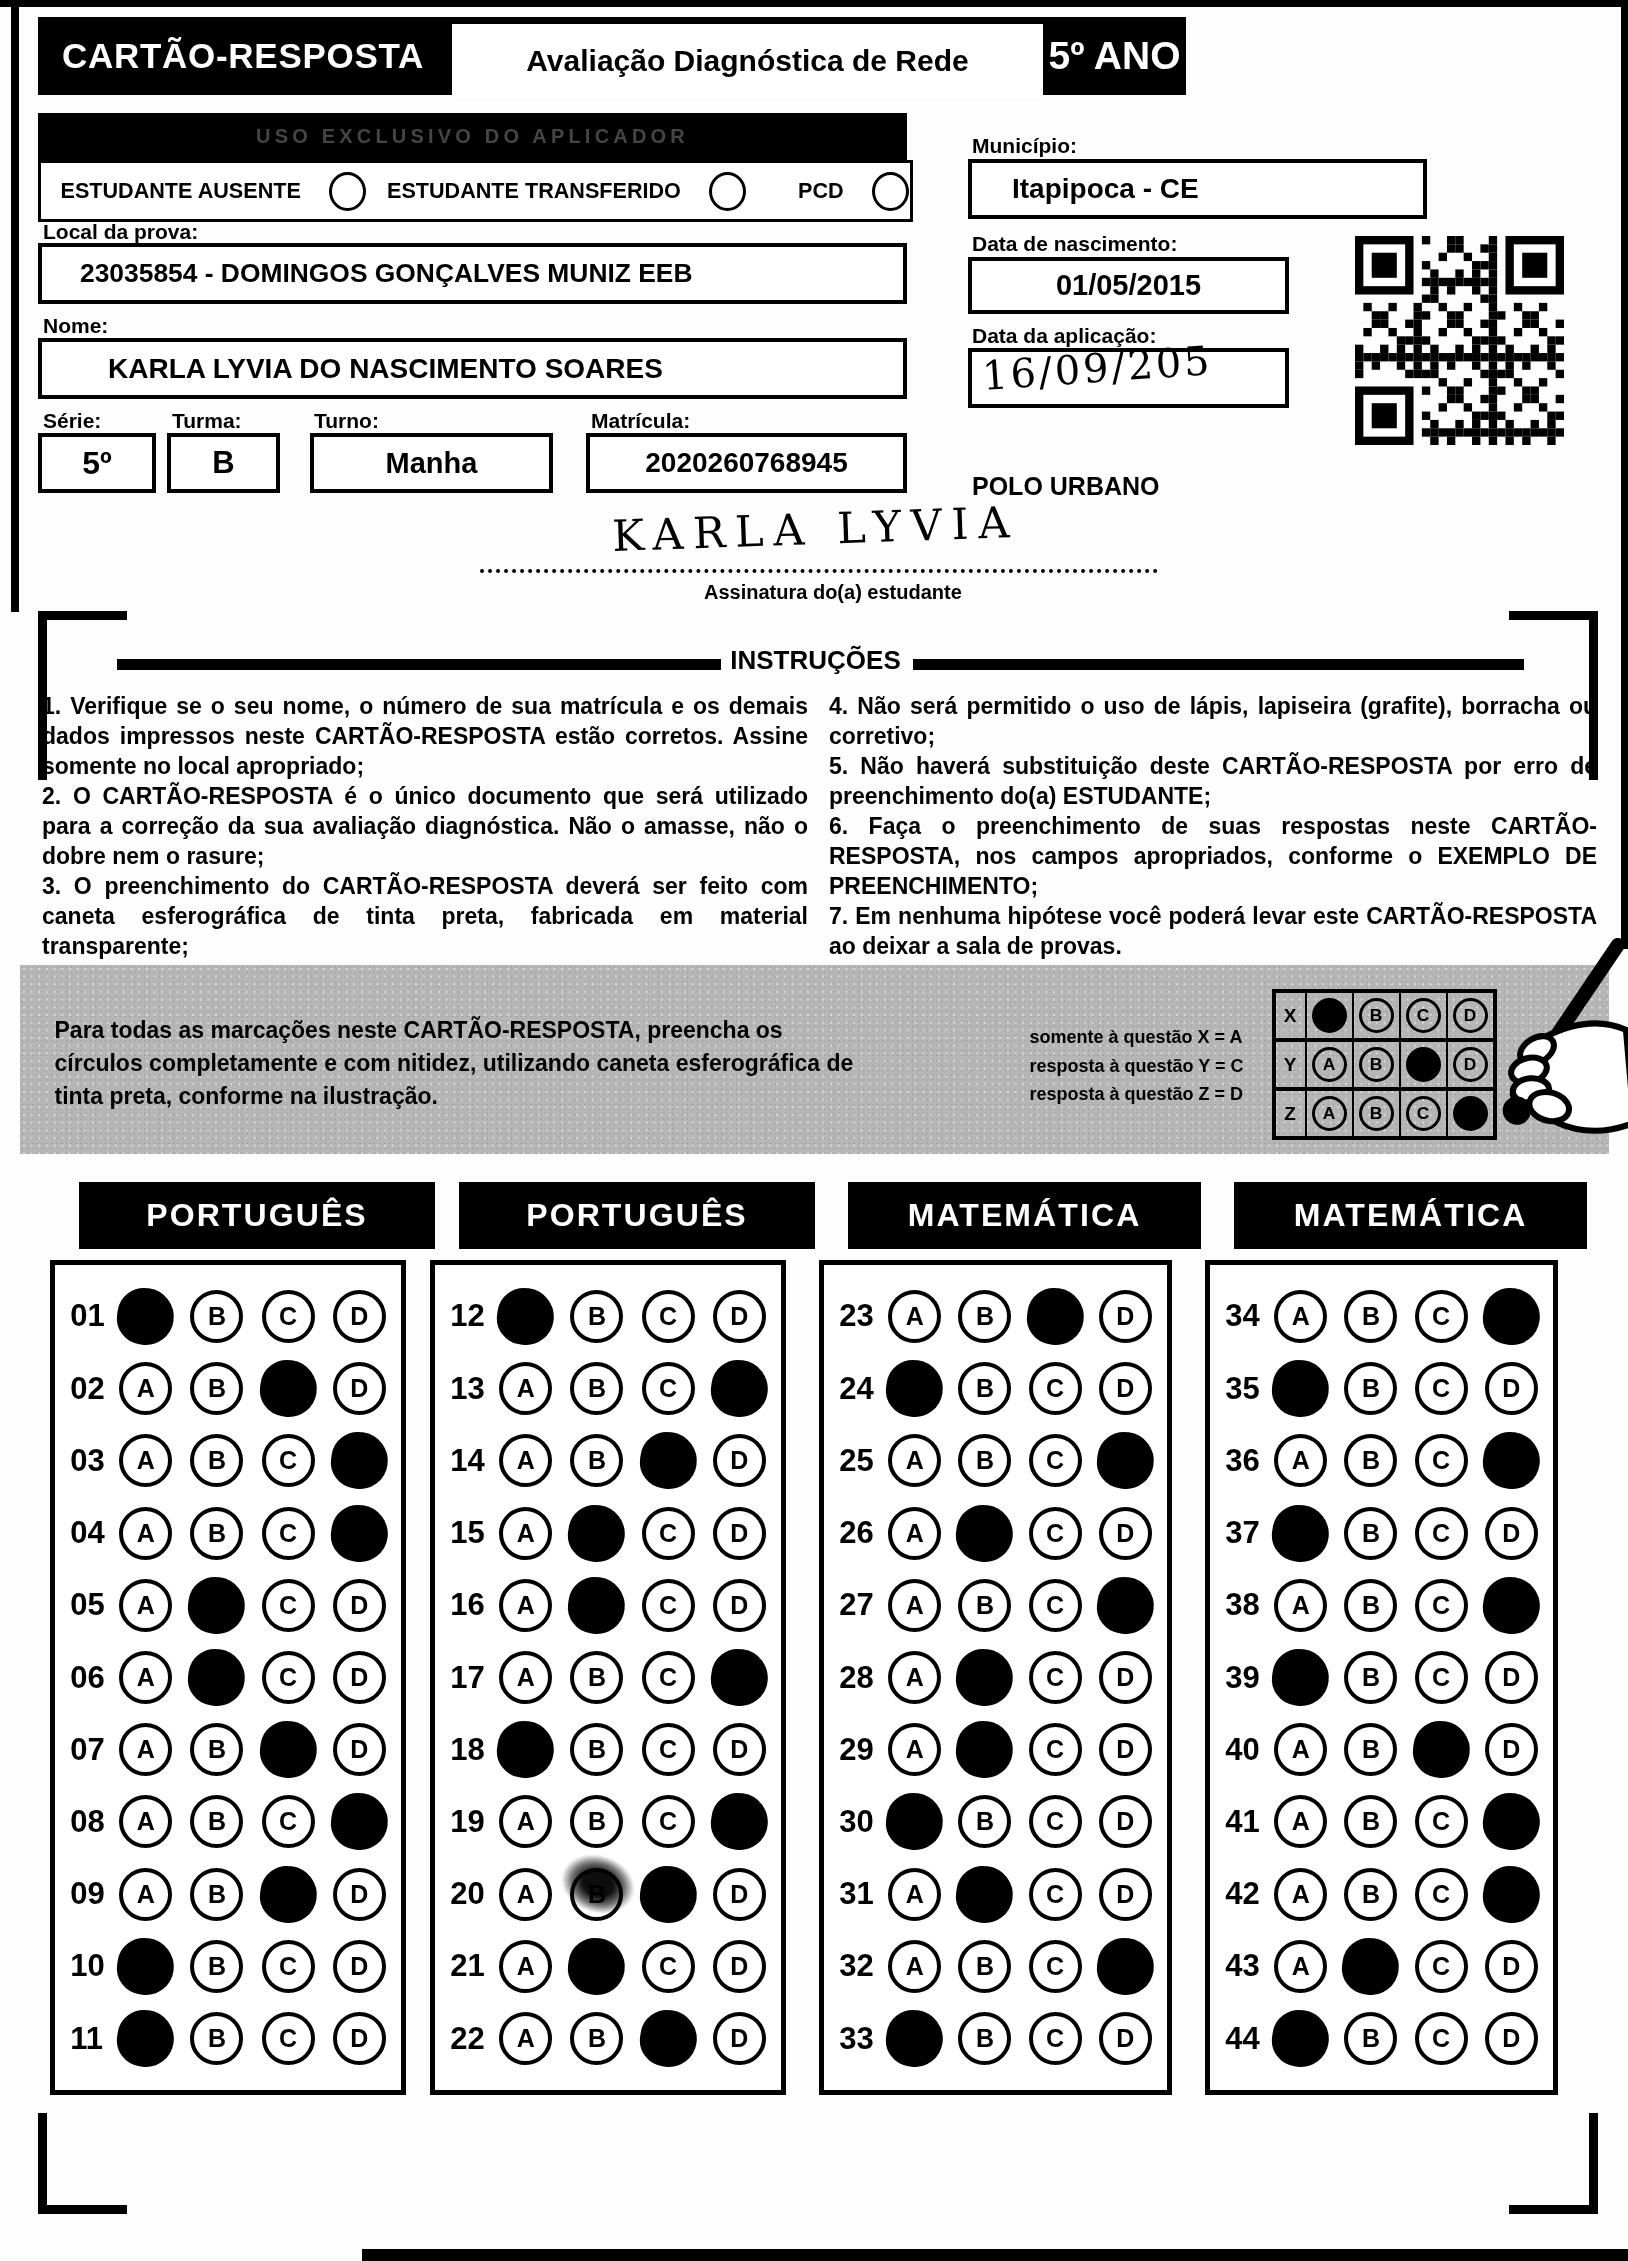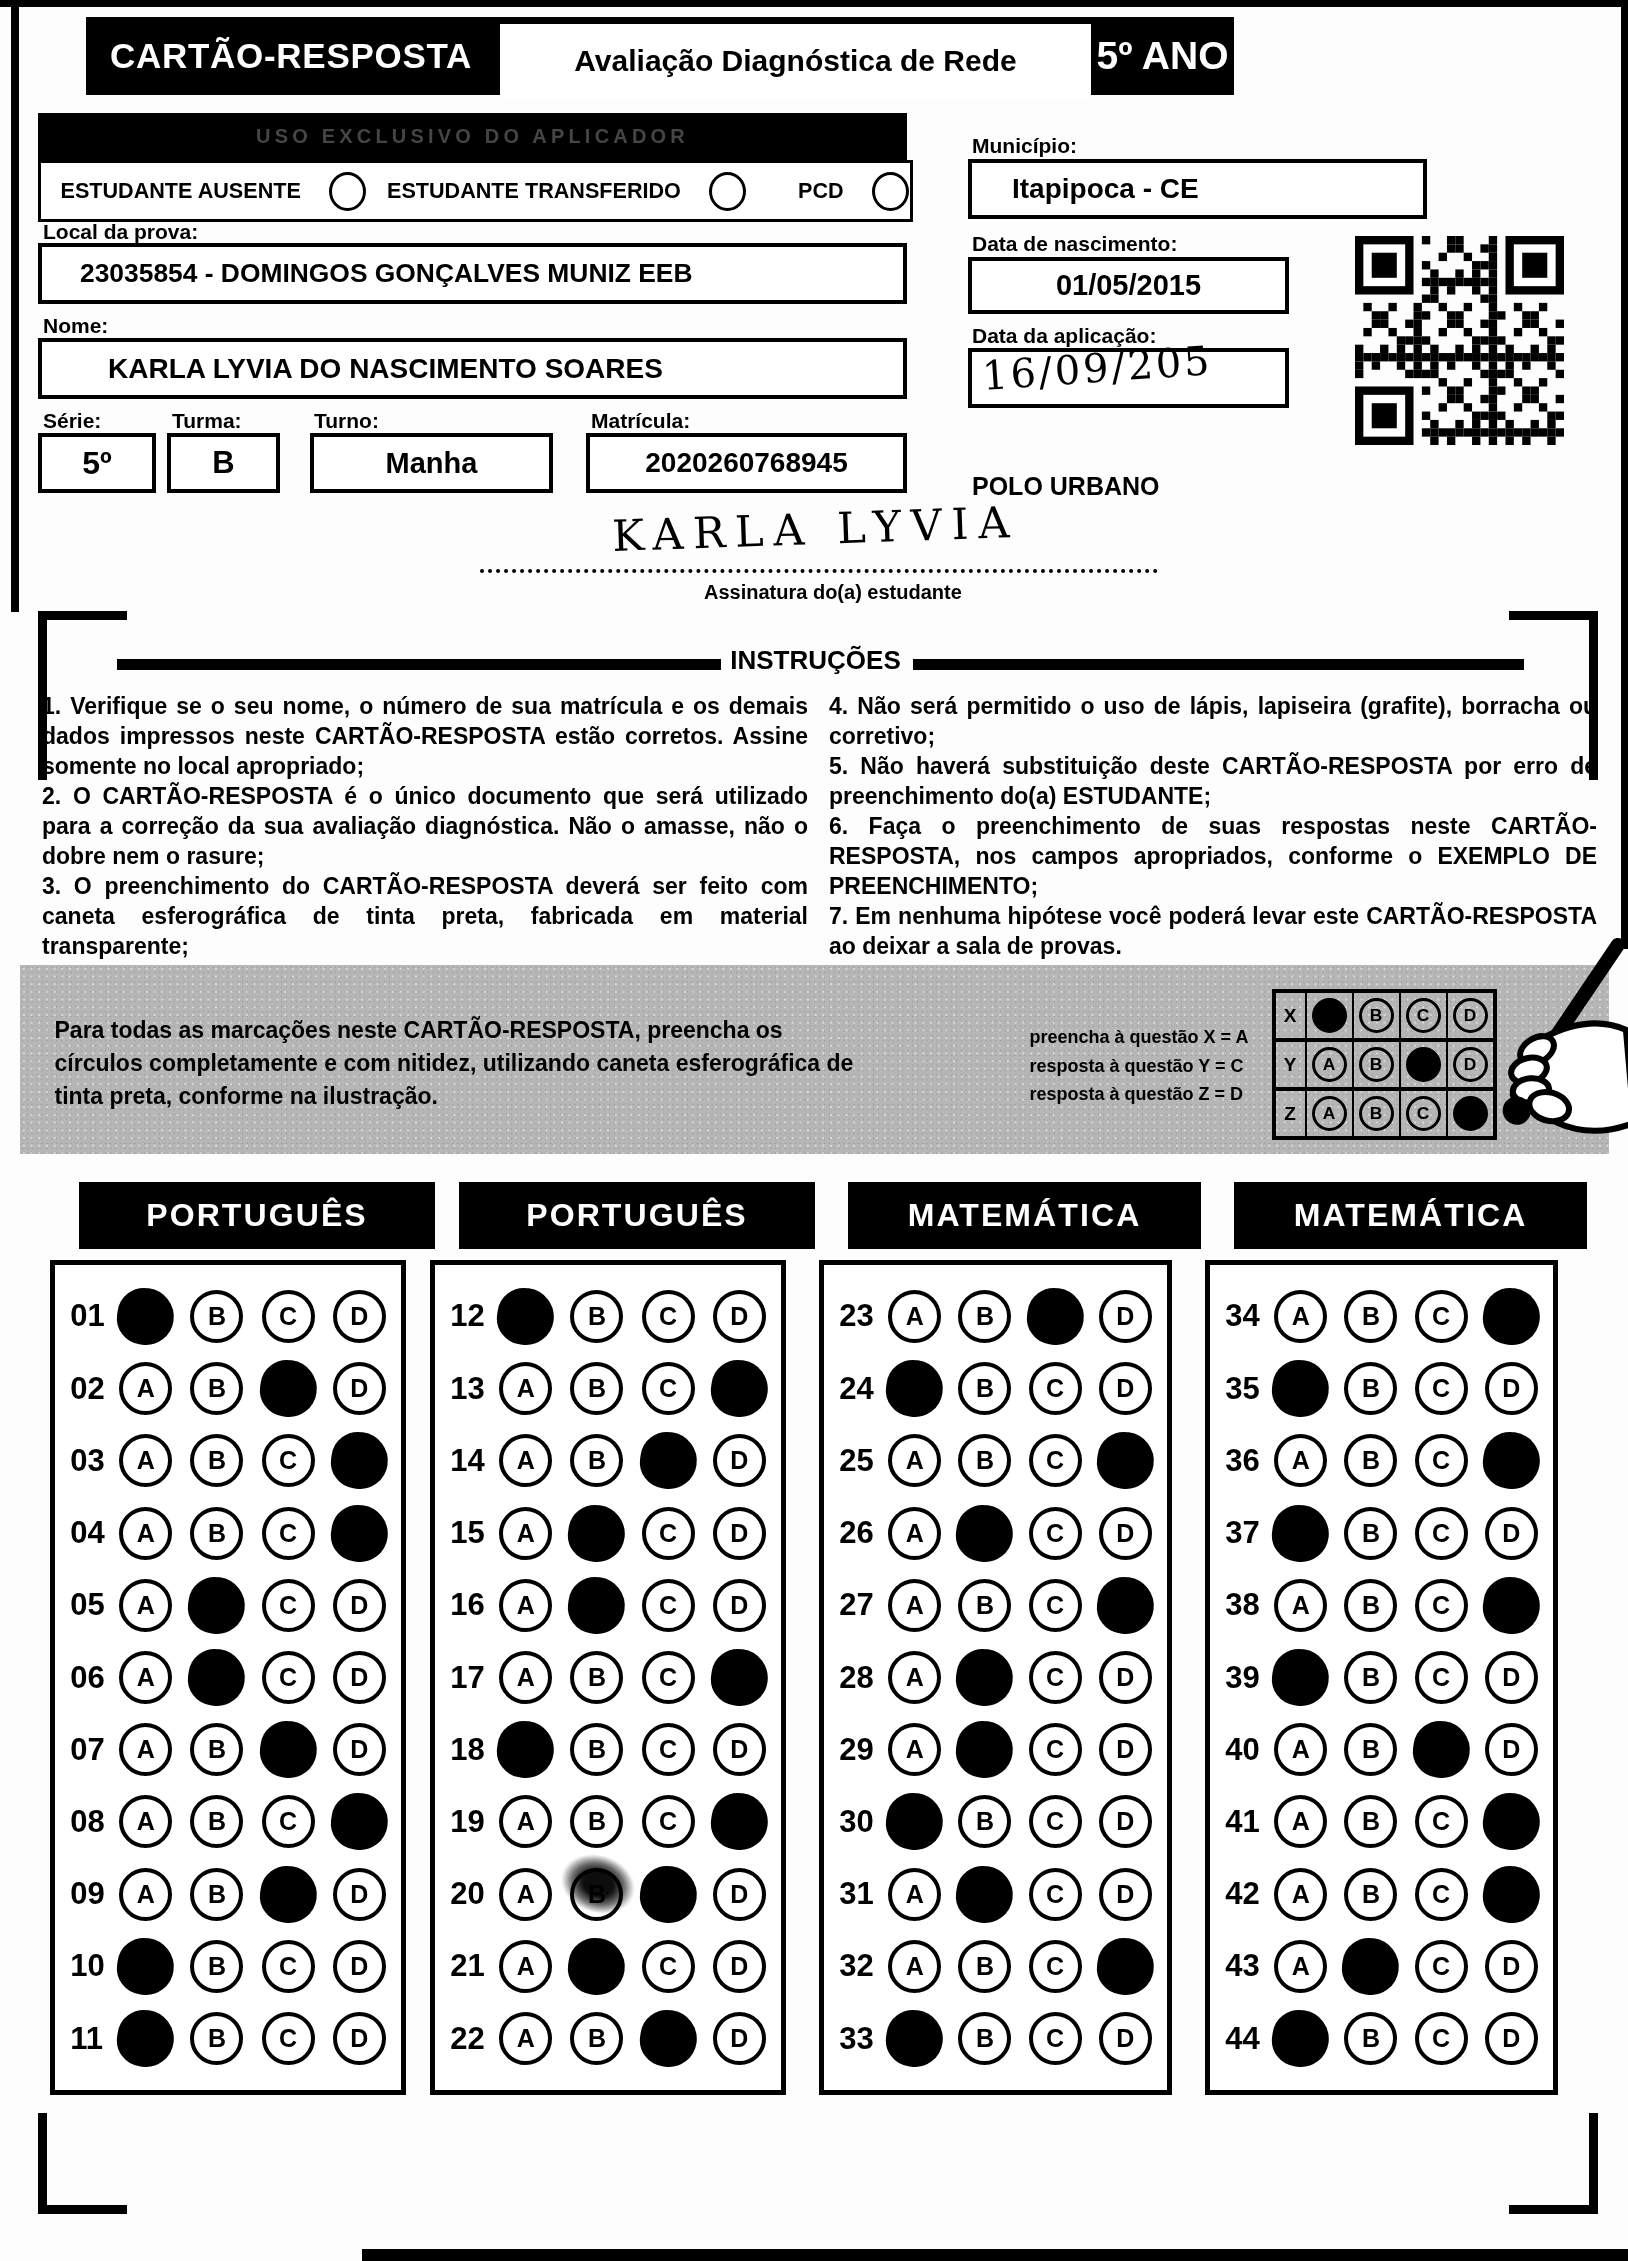--- a/index.html
+++ b/index.html
@@ -15,21 +15,21 @@
   #b-left{left:11px;top:0;width:8.3px;height:612px;}
   #b-right{left:1621px;top:0;width:7.7px;height:949px;}
   #b-bottom{left:362px;top:2249px;width:1267px;height:12.5px;}
   .crn{width:80px;height:160px;}
   #crn-tl{left:38px;top:611px;border-top:9px solid #000;border-left:9px solid #000;}
   #crn-tr{left:1509px;top:611px;border-top:9px solid #000;border-right:9px solid #000;}
   #crn-bl{left:38px;top:2113px;height:92px;border-bottom:9px solid #000;border-left:9px solid #000;}
   #crn-br{left:1509px;top:2113px;height:92px;border-bottom:9px solid #000;border-right:9px solid #000;}
 
   
-  #hdr-bar{left:38px;top:17.4px;width:1148px;height:78px;background:#000;margin-left:48px;}
+  #hdr-bar{left:38px;top:17.4px;width:1148px;height:78px;background:#000;}
   #hdr-card{left:0;top:0;width:410px;height:78px;color:#fff;font-size:35px;letter-spacing:0.7px;}
   #hdr-assess{left:414px;top:6.3px;width:591px;height:74px;background:#fff;font-size:30px;}
   #hdr-grade{left:1005px;top:0;width:143px;height:78px;color:#fff;font-size:39px;}
 
   
   #uso-bar{left:38px;top:113px;width:869px;height:47px;background:#000;color:#454545;
            font-size:20px;letter-spacing:4.2px;}
   #opt-row{left:38px;top:160px;width:869px;height:56px;border:3.5px solid #000;background:#fff;}
   .opt-g{position:absolute;top:0;height:100%;display:flex;align-items:center;gap:28px;font-size:21.6px;}
   #opt-1{left:19.5px;} #opt-2{left:346px;} #opt-3{left:757px;}
@@ -397,21 +397,21 @@
   <div class="ins-col" id="ins-r">
     <p>4. Não será permitido o uso de lápis, lapiseira (grafite), borracha ou corretivo;</p>
     <p>5. Não haverá substituição deste CARTÃO-RESPOSTA por erro de preenchimento do(a) ESTUDANTE;</p>
     <p>6. Faça o preenchimento de suas respostas neste CARTÃO-RESPOSTA, nos campos apropriados, conforme o EXEMPLO DE PREENCHIMENTO;</p>
     <p>7. Em nenhuma hipótese você poderá levar este CARTÃO-RESPOSTA ao deixar a sala de provas.</p>
   </div>
 
   <div class="abs" id="ex-box">
     <div class="abs" id="ex-text">Para todas as marcações neste CARTÃO-RESPOSTA, preencha os círculos completamente e com nitidez, utilizando caneta esferográfica de tinta preta, conforme na ilustração.</div>
     <div class="abs" id="ex-legend">
-      <div>preencha à questão X = A</div>
+      <div>somente à questão X = A</div>
       <div>resposta à questão Y = C</div>
       <div>resposta à questão Z = D</div>
     </div>
     <div class="abs" id="ex-grid">
         <div class="ex-row">
           <span class="ex-label">X</span>
           <span class="ex-cell">
             <span class="ex-bubble filled"></span>
           </span>
           <span class="ex-cell">

